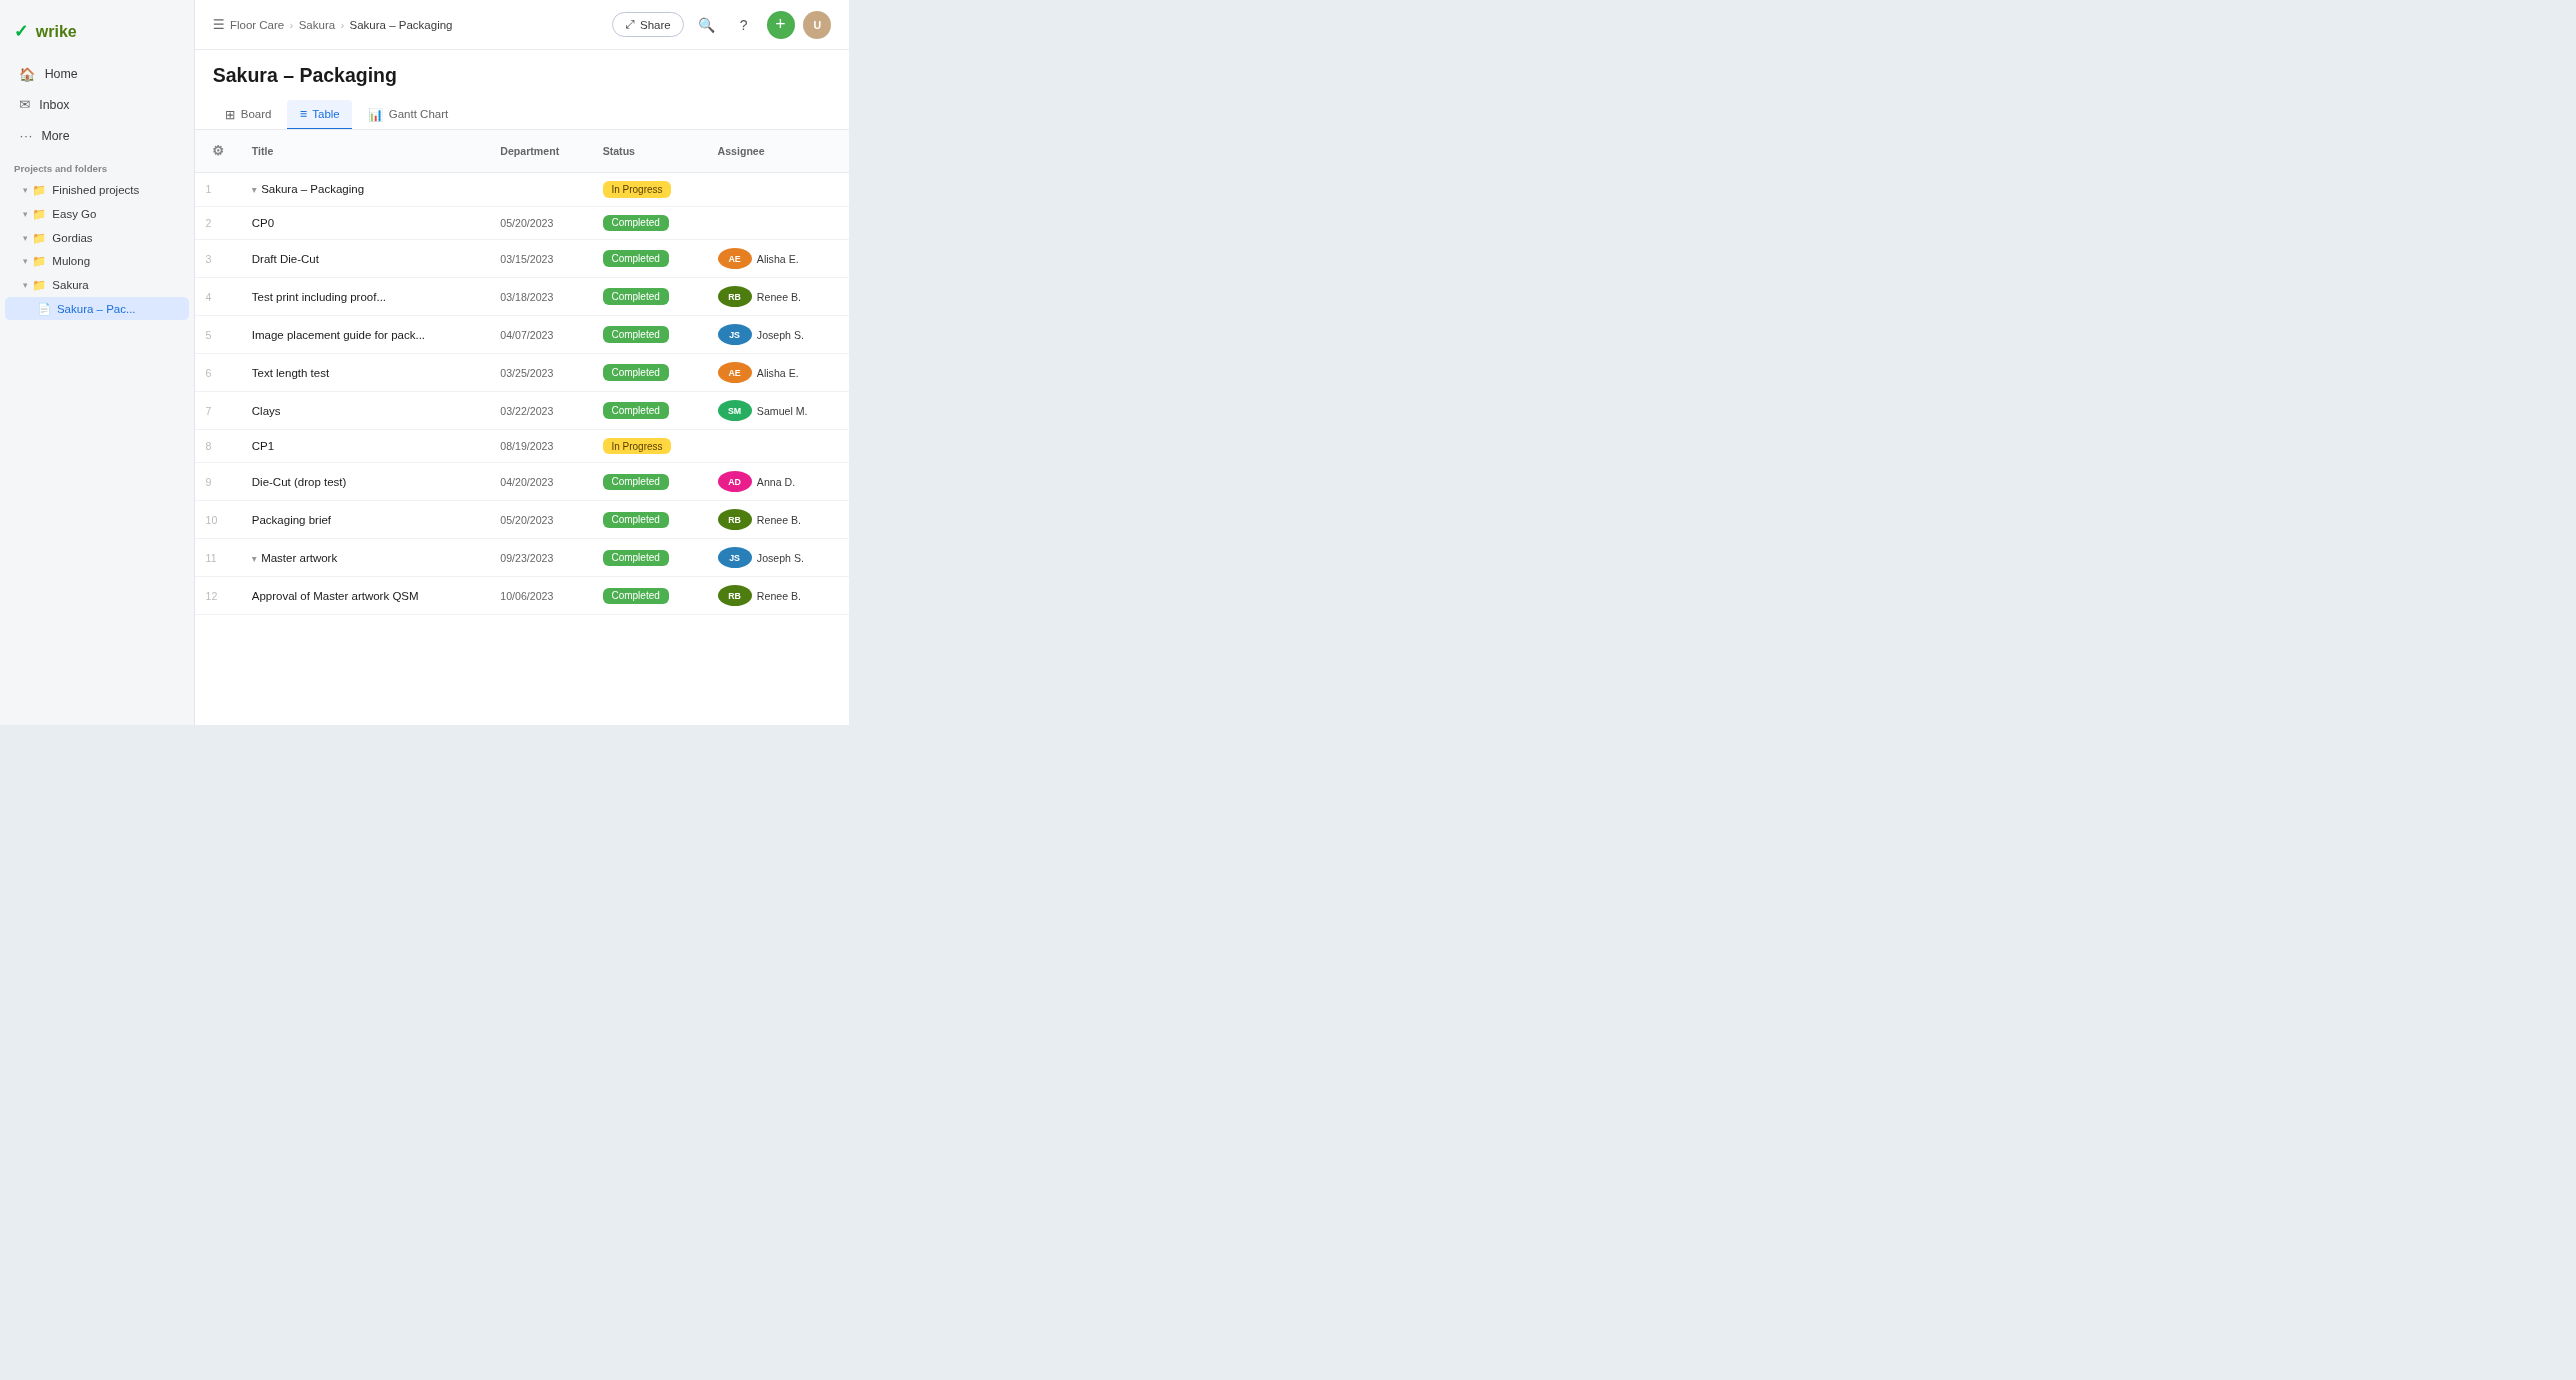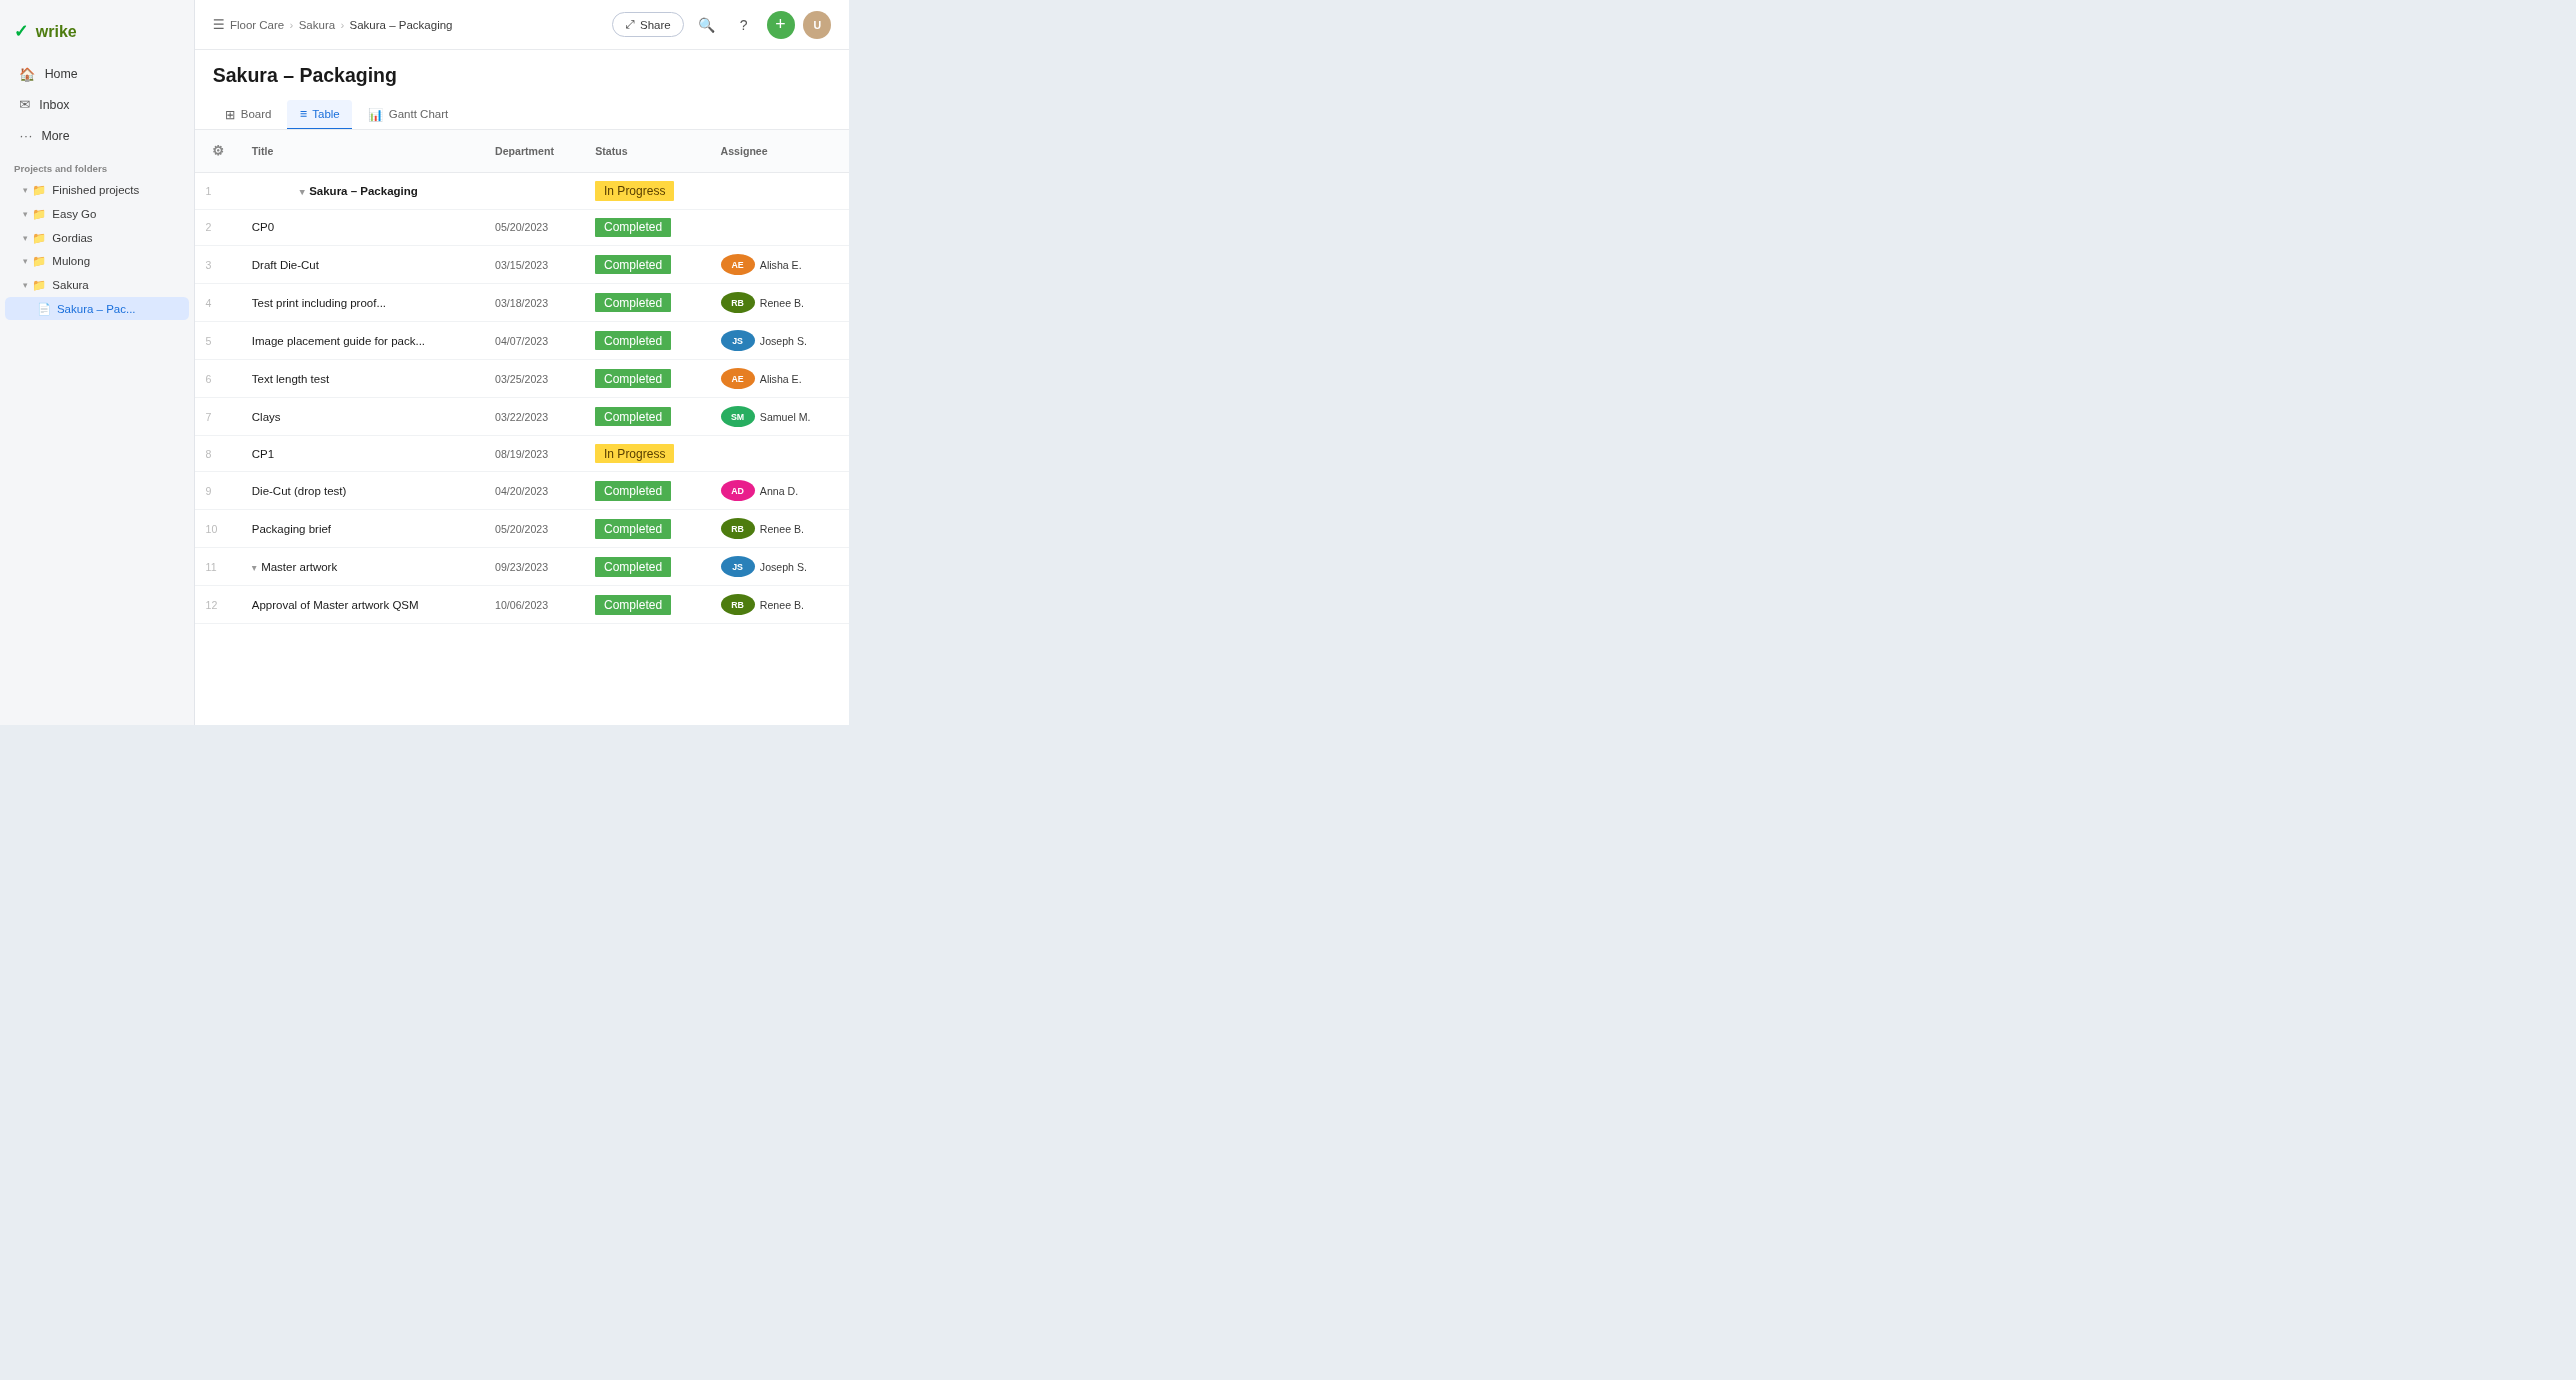--- a/index.html
+++ b/index.html
@@ -219,27 +219,27 @@
     tbody tr {
       border-bottom: 0.9px solid #f0f2f4;
     }
     tbody td {
       padding: 8px 10.6px;
       color: #2a2a2a;
       vertical-align: middle;
     }
     .row-num { color: #bbb; font-size: 10.6px; width: 28px; }
     .row-title { font-size: 11.5px; color: #1a1a1a; }
-    .row-title.project-name { font-weight: 700; color: #1a1a1a; margin-left: 48px; }
+    .row-title.project-name { font-weight: 400; color: #1a1a1a; }
     .row-date { color: #666; font-size: 10.6px; }
     .status-badge {
       display: inline-block;
       padding: 2.7px 8.8px;
-      border-radius: 1px;
-      font-size: 12px;
+      border-radius: 6px;
+      font-size: 10px;
       font-weight: 500;
       white-space: nowrap;
     }
     .status-in-progress {
       background: #ffd740;
       color: #5a4000;
     }
     .status-completed {
       background: #4caf50;
       color: #fff;

